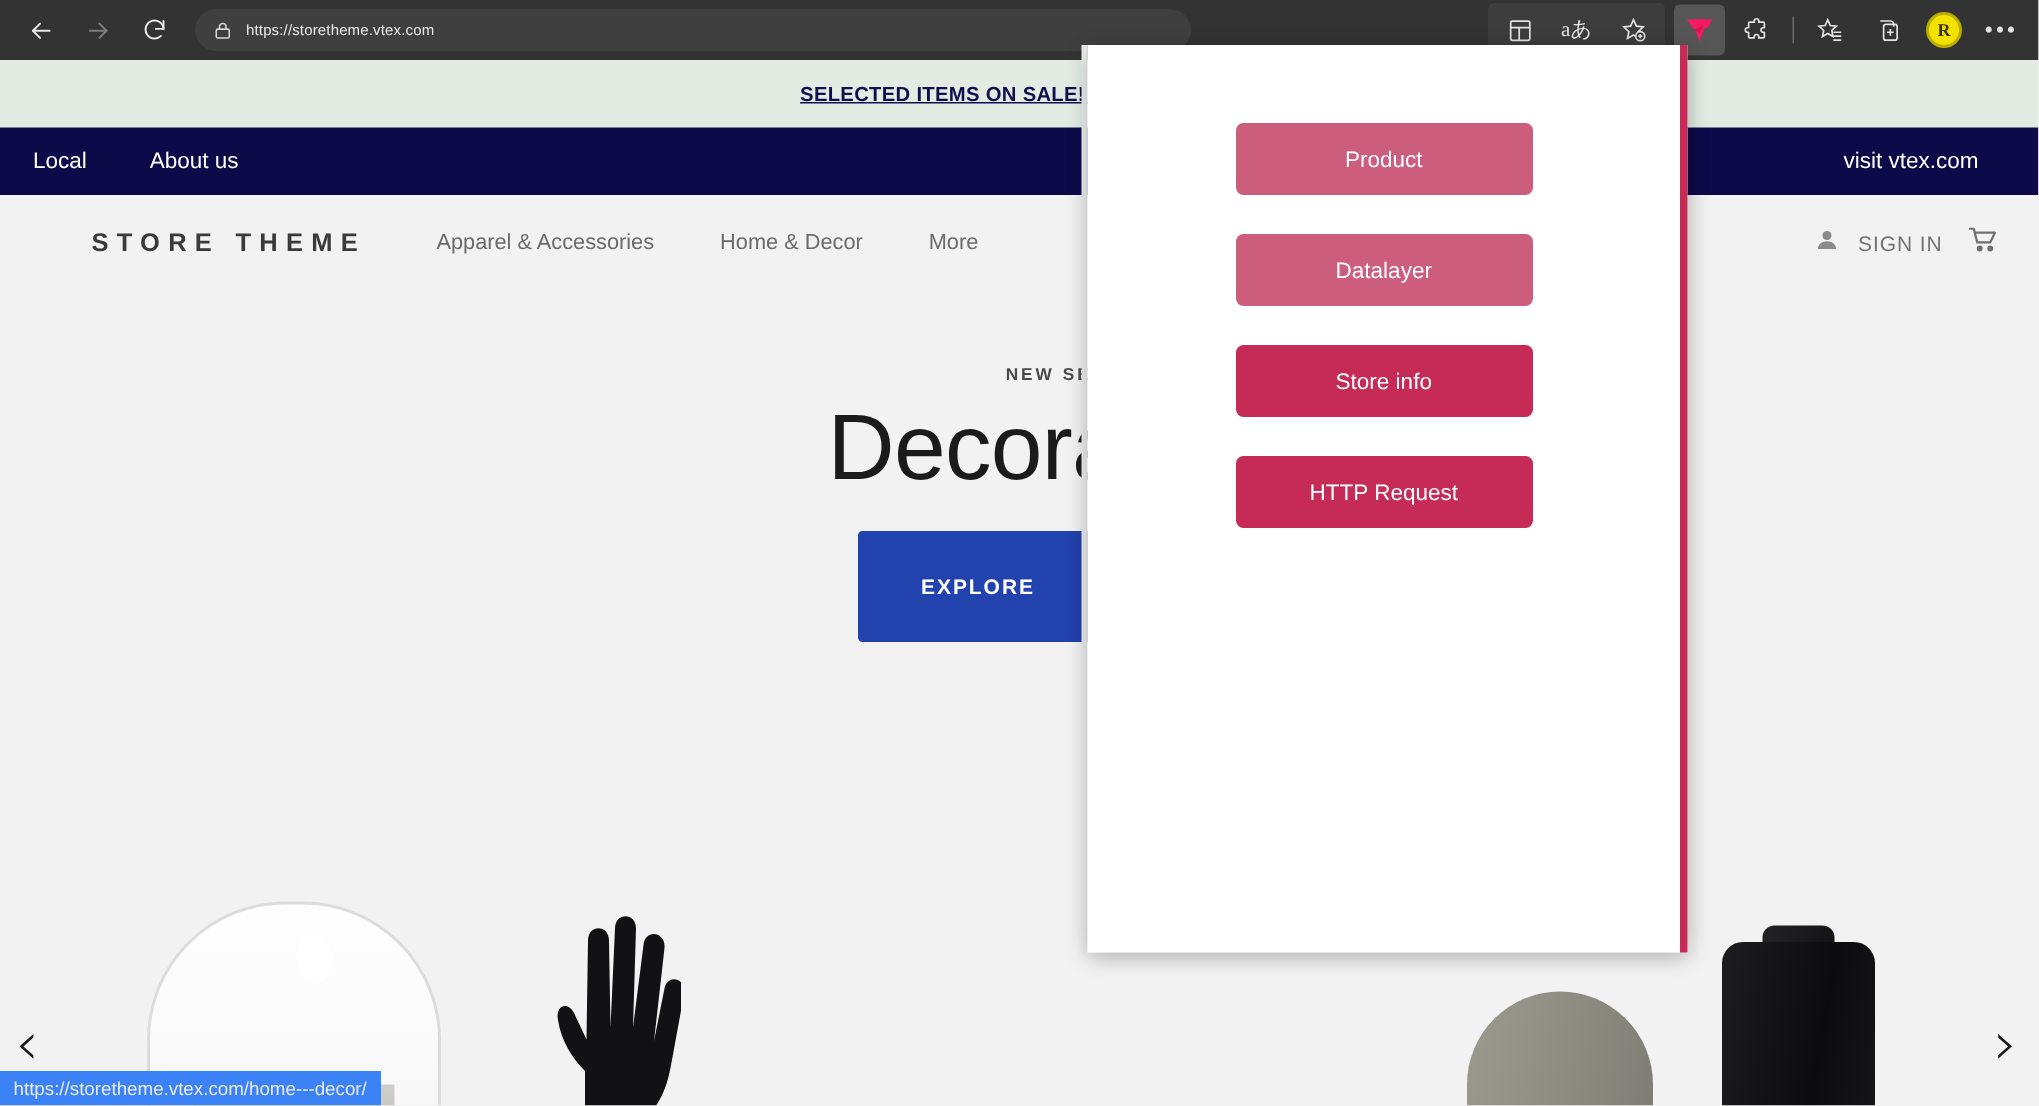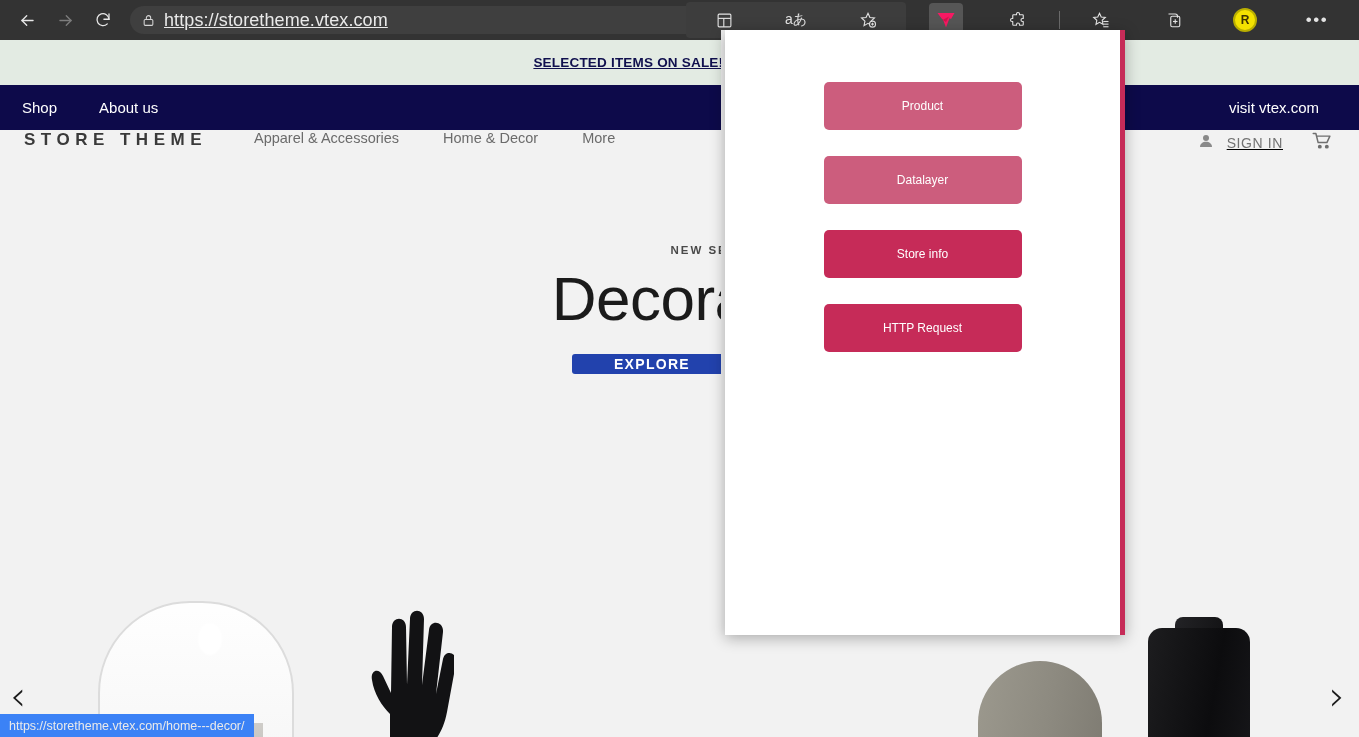--- a/index.html
+++ b/index.html
@@ -22,31 +22,31 @@
     color:#e8e8e8; cursor:pointer;
   }
   .nav-btn.disabled{ color:#7d7d7d; }
   .nav-btn svg{ display:block; }
 
   .url-bar{
     flex:0 0 auto; width:664px; height:28px; margin-left:10px;
     background:#3f3f3f; border-radius:14px;
     display:flex; align-items:center; padding:0 12px; gap:9px;
   }
-  .url-text{ color:#e9e9e9; font-size:18px; letter-spacing:.1px; white-space:nowrap;text-decoration:underline; }
+  .url-text{ color:#e9e9e9; font-size:10px; letter-spacing:.1px; white-space:nowrap; }
   .lock-ico{ color:#d6d6d6; display:flex; }
 
   .tool-right{
     position:absolute; right:0; top:0; height:40px;
     display:flex; align-items:center; padding-right:6px;
   }
   .tb-ico{
-    width:34px; height:34px; border-radius:4px; margin:0 19px;
+    width:34px; height:34px; border-radius:4px; margin:0 2px;
     display:flex; align-items:center; justify-content:center;
-    color:#e3e3e3; cursor:pointer; font-size:13px;
+    color:#e3e3e3; cursor:pointer; font-size:13px;font-family:Liberation Serif, serif;
   }
   .tb-group{
     display:flex; align-items:center; background:#3d3d3d; border-radius:4px;
     height:36px; padding:0 2px; margin-right:4px;
   }
   .tb-ico.active{ background:#565656; }
   .tb-sep{ width:1px; height:18px; background:#6a6a6a; margin:0 5px; }
   .avatar-r{
     width:24px;height:24px;border-radius:50%;
     background:#f3e200; border:2px solid #b9ae00;
@@ -74,33 +74,33 @@
     display:flex; align-items:center; position:relative;
   }
   .nav-navy a{
     color:#ffffff; font-size:15px; text-decoration:none; cursor:pointer;
   }
   .nav-left{ display:flex; gap:42px; padding-left:22px; }
   .nav-right{ position:absolute; right:40px; font-size:14.5px; }
 
   .store-header{
     height:64px; background:#f2f2f2;
-    display:flex; position:relative;
+    display:flex; align-items:center; position:relative;padding-left:37px;
   }
   .logo{
     margin-left:24px; font-size:17px; font-weight:bold;
     letter-spacing:5.5px; color:#3a3a3a; white-space:nowrap;
   }
   .store-nav{ display:flex; gap:44px; margin-left:47px; }
   .store-nav a{
     color:#6b6b6b; font-size:14.5px; text-decoration:none;
     cursor:pointer; white-space:nowrap;
   }
   .header-right{
-    position:absolute; right:26px; display:flex; align-items:center; gap:28px;text-decoration:underline;
+    position:absolute; right:26px; display:flex; align-items:center; gap:16px;
   }
   .signin{
     display:flex; align-items:center; gap:12px; cursor:pointer;
   }
   .signin-text{ color:#737373; font-size:14px; letter-spacing:.6px; }
 
   
   .hero{ position:relative; height:589px; background:#f2f2f2; overflow:hidden; }
   .hero-copy{
     position:absolute; left:0; right:0; top:50px;
@@ -111,21 +111,21 @@
     color:#4a4a4a; margin-bottom:12px; margin-left:85px;
   }
   .hero-title{
     font-size:62px; font-weight:300; color:#1b1b1b;
     letter-spacing:-.5px; line-height:1; margin-left:-8px;
   }
   .hero-cta{
     margin-top:24px; margin-left:-55px;
     background:#2242ad; color:#ffffff;
     font-size:14px; font-weight:bold; letter-spacing:1.3px;
-    padding:2px 42px; border:none; border-radius:3px; cursor:pointer;
+    padding:29px 42px; border:none; border-radius:3px; cursor:pointer;
   }
   .arrow{
     position:absolute; top:482px; color:#1a1a1a; cursor:pointer;
     font-size:40px; font-weight:300; line-height:1;
     font-family:"DejaVu Sans", sans-serif;
   }
   .arrow-left{ left:10px; }
   .arrow-right{ right:14px; }
 
   
@@ -187,21 +187,21 @@
     justify-content:space-between; padding:3px 0; cursor:pointer;
   }
   .hamburger span{ display:block; height:4px; background:#ffffff; border-radius:1px; }
 
   .popup-body{
     flex:1; background:#ffffff; padding:52px 0 0 0;
     display:flex; flex-direction:column; align-items:center; gap:26px;
   }
   .helper-btn{
     width:198px; height:48px; border:none; border-radius:5px;
-    color:#ffffff; font-size:12px; cursor:pointer;
+    color:#ffffff; font-size:15px; cursor:pointer;
     font-family:"Liberation Sans", sans-serif;
   }
   .helper-btn.light{ background:#cc5d7d; }
   .helper-btn.dark{ background:#c62b58; }
 
   
   .popup-seam{
     position:absolute; left:721px; top:30px; width:4px; height:605px;
     background:#f0f0f0; z-index:49;
   }
@@ -311,21 +311,21 @@
 </div>
 
 <div class="page">
 
   <div class="promo-bar">
     <a class="promo-link">SELECTED ITEMS ON SALE! CHECK IT OUT</a>
   </div>
 
   <div class="nav-navy">
     <div class="nav-left">
-      <a>Shop</a>
+      <a>Local</a>
       <a>About us</a>
     </div>
     <a class="nav-right">visit vtex.com</a>
   </div>
 
   <div class="store-header">
     <div class="logo">STORE THEME</div>
     <div class="store-nav">
       <a>Apparel &amp; Accessories</a>
       <a>Home &amp; Decor</a>

